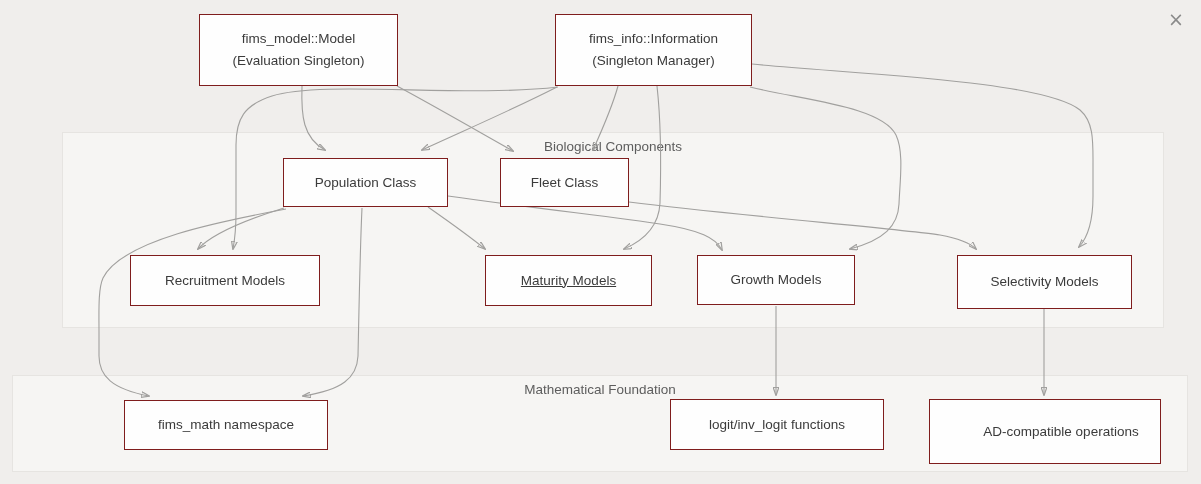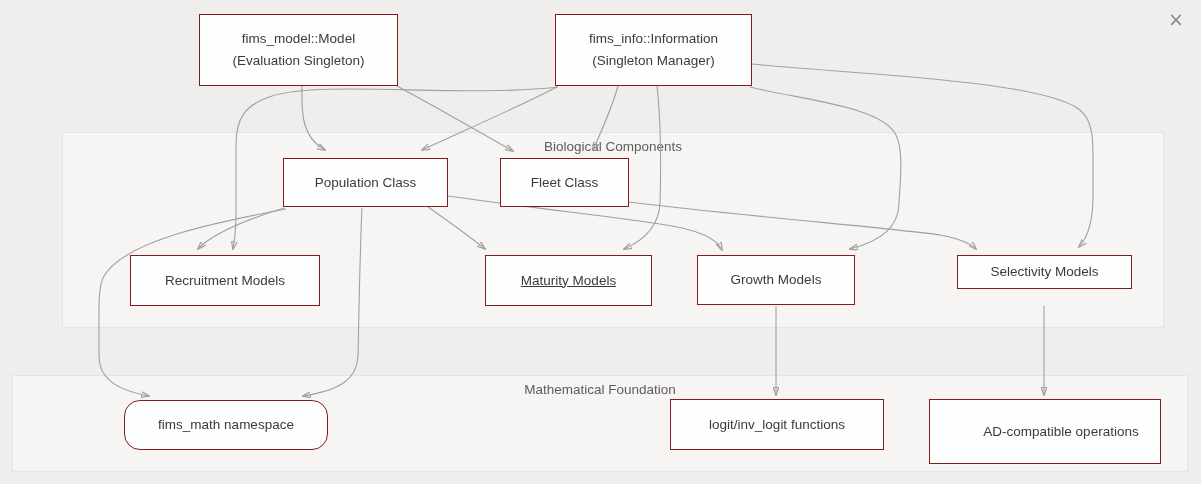--- a/index.html
+++ b/index.html
@@ -34,22 +34,22 @@
     font-size:13.5px;color:#3b3b3b;text-align:center;
     line-height:22px;
   }
   #node-model{left:199px;top:14px;width:199px;height:72px;}
   #node-info{left:555px;top:14px;width:197px;height:72px;}
   #node-population{left:283px;top:158px;width:165px;height:49px;}
   #node-fleet{left:500px;top:158px;width:129px;height:49px;}
   #node-recruitment{left:130px;top:255px;width:190px;height:51px;}
   #node-maturity{left:485px;top:255px;width:167px;height:51px;text-decoration:underline;}
   #node-growth{left:697px;top:255px;width:158px;height:50px;}
-  #node-selectivity{left:957px;top:255px;width:175px;height:34px;}
-  #node-fims-math{left:124px;top:400px;width:204px;height:50px;border-radius:16px;}
+  #node-selectivity{left:957px;top:255px;width:175px;height:54px;}
+  #node-fims-math{left:124px;top:400px;width:204px;height:50px;}
   #node-logit{left:670px;top:399px;width:214px;height:51px;}
   #node-ad{left:929px;top:399px;width:232px;height:65px;padding-left:32px;}
   
   .close-btn{
     position:absolute;right:14px;top:8px;z-index:4;
     font-size:19px;color:#8a8a8a;cursor:pointer;
     width:22px;height:22px;line-height:22px;text-align:center;
     font-family:"DejaVu Sans",sans-serif;
   }
 </style>

